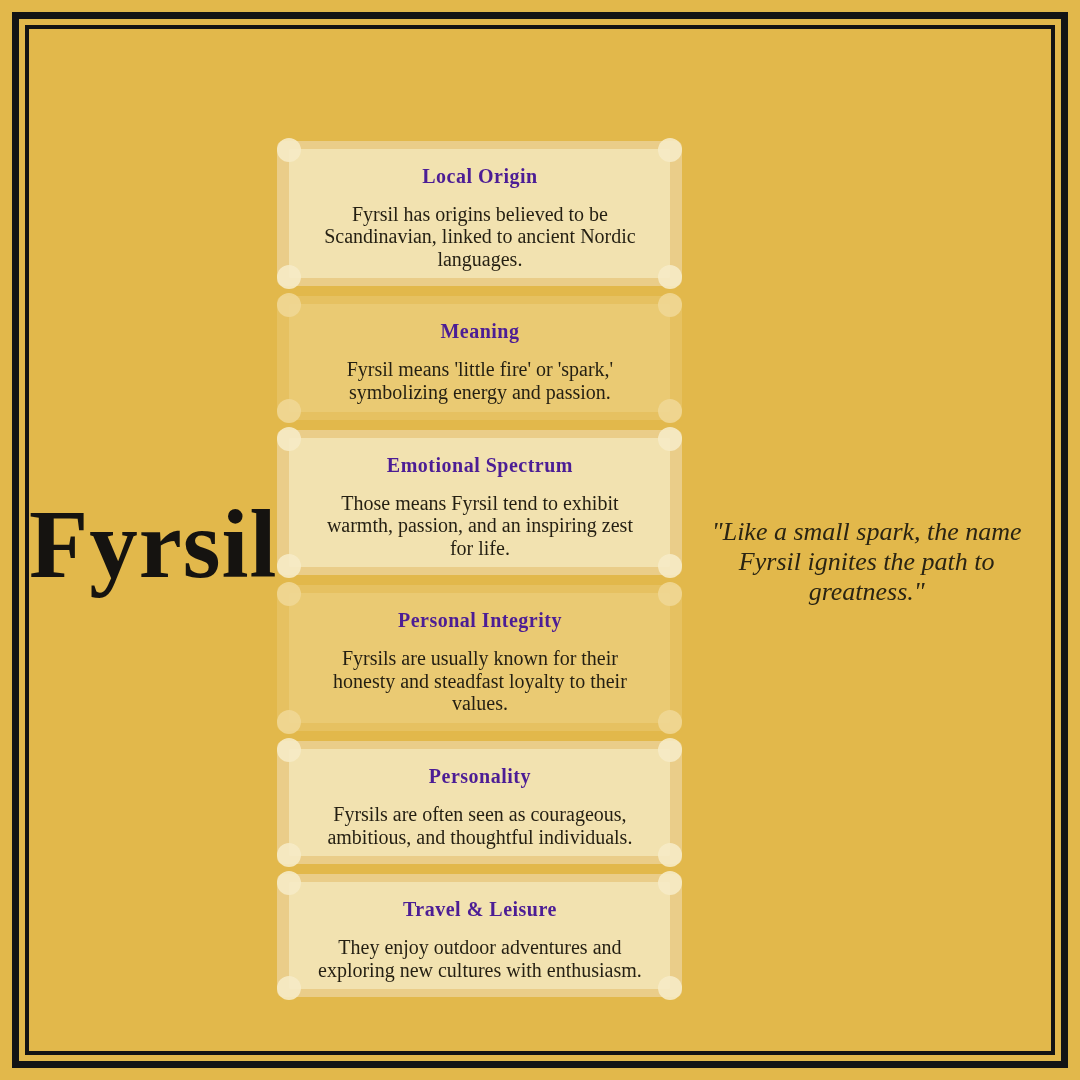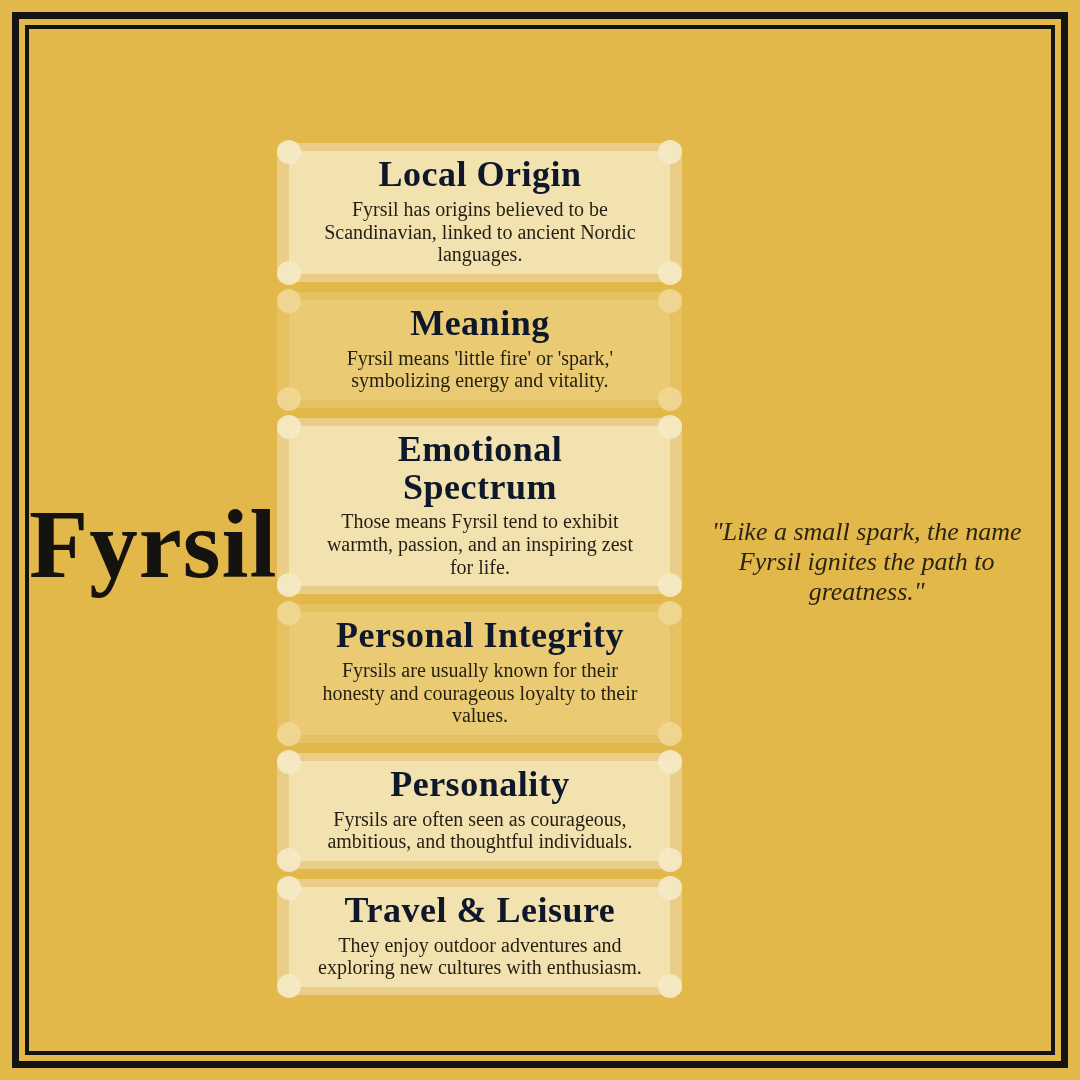--- a/index.html
+++ b/index.html
@@ -76,25 +76,25 @@
     width: 24px;
     height: 24px;
     border-radius: 50%;
     opacity: 0.9;
   }
   .rivet.tl { left: 12px; top: 9px;  transform: translate(-50%,-50%); }
   .rivet.tr { right: 12px; top: 9px; transform: translate(50%,-50%); }
   .rivet.bl { left: 12px; bottom: 9px;  transform: translate(-50%,50%); }
   .rivet.br { right: 12px; bottom: 9px; transform: translate(50%,50%); }
   .card-title {
-    margin: 4px;
-    font-size: 36px;
+    margin: 16px;
+    font-size: 20px;
     line-height: 1.05;
     font-weight: bold;
-    color: #0f172a;
+    color: #4c1d95;
     letter-spacing: 0.5px;
   }
   .card-body {
     margin: 2px auto 0 auto;
     max-width: 756px;
     font-size: 20px;
     line-height: 1.13;
     color: #241f12;
   }
   .quote {
@@ -136,21 +136,21 @@
         </div>
       </section>
 
       <section class="card dark">
         <span class="rivet tl"></span>
         <span class="rivet tr"></span>
         <span class="rivet bl"></span>
         <span class="rivet br"></span>
         <div class="card-inner">
           <h2 class="card-title">Meaning</h2>
-          <p class="card-body">Fyrsil means 'little fire' or 'spark,' symbolizing energy and vitality.</p>
+          <p class="card-body">Fyrsil means 'little fire' or 'spark,' symbolizing energy and passion.</p>
         </div>
       </section>
 
       <section class="card light">
         <span class="rivet tl"></span>
         <span class="rivet tr"></span>
         <span class="rivet bl"></span>
         <span class="rivet br"></span>
         <div class="card-inner">
           <h2 class="card-title">Emotional Spectrum</h2>
@@ -158,21 +158,21 @@
         </div>
       </section>
 
       <section class="card dark">
         <span class="rivet tl"></span>
         <span class="rivet tr"></span>
         <span class="rivet bl"></span>
         <span class="rivet br"></span>
         <div class="card-inner">
           <h2 class="card-title">Personal Integrity</h2>
-          <p class="card-body">Fyrsils are usually known for their honesty and courageous loyalty to their values.</p>
+          <p class="card-body">Fyrsils are usually known for their honesty and steadfast loyalty to their values.</p>
         </div>
       </section>
 
       <section class="card light">
         <span class="rivet tl"></span>
         <span class="rivet tr"></span>
         <span class="rivet bl"></span>
         <span class="rivet br"></span>
         <div class="card-inner">
           <h2 class="card-title">Personality</h2>

